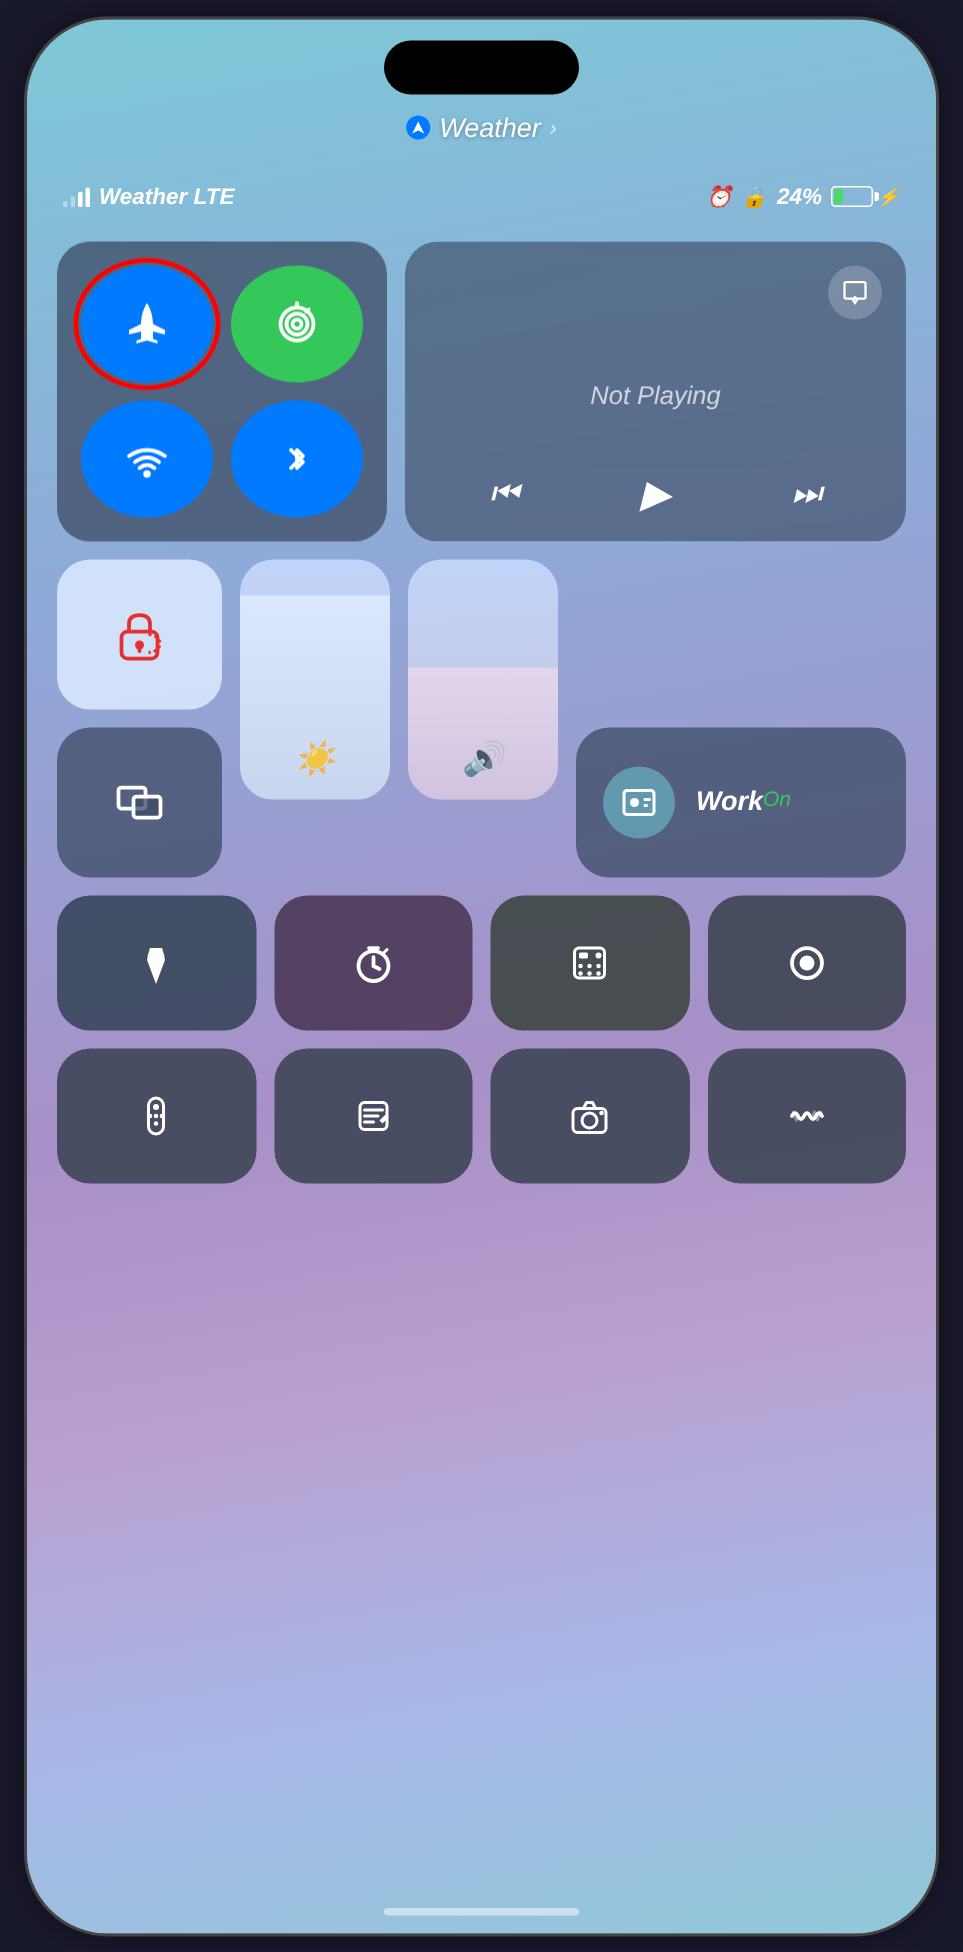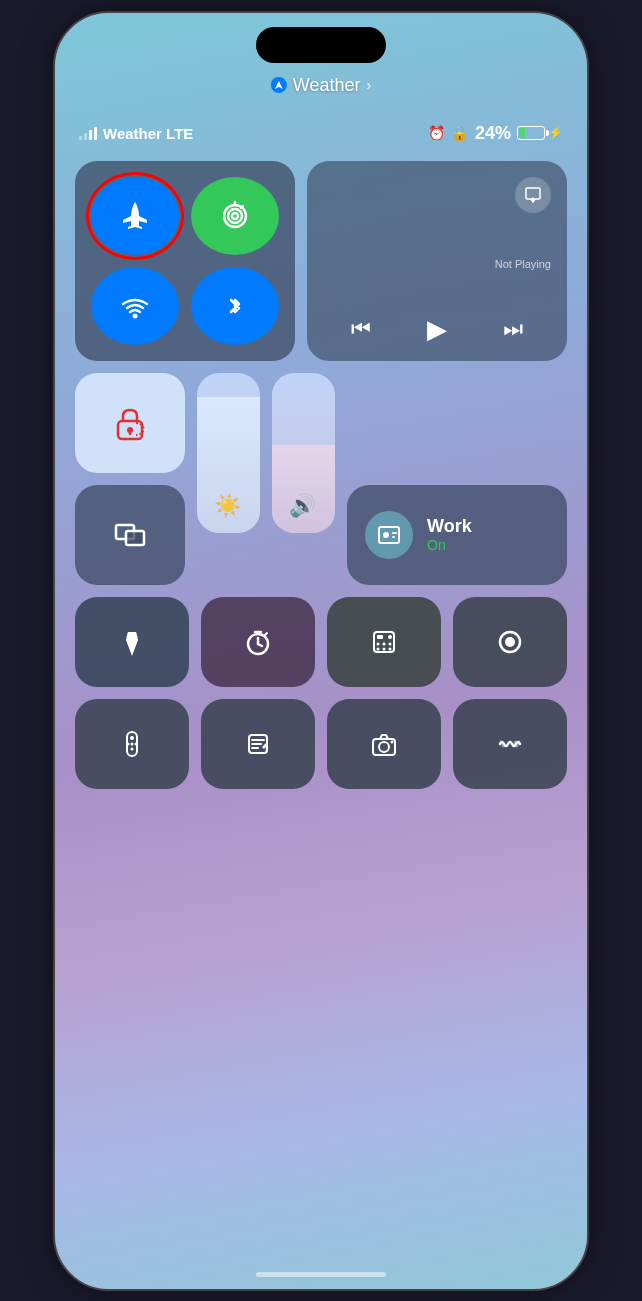--- a/index.html
+++ b/index.html
@@ -6,28 +6,29 @@
     body {
       width: 642px;
       height: 1301px;
       background: #1a1a2e;
       display: flex;
       justify-content: center;
       align-items: center;
       font-family: -apple-system, BlinkMacSystemFont, 'SF Pro Display', sans-serif;
     }
     .phone-frame {
-      width: 536px;
+      width: 610px;
       height: 1280px;
       background: linear-gradient(160deg, #8ec5d6 0%, #a8b4e8 40%, #b8a8d8 70%, #c8b8e8 100%);
       border-radius: 56px;
       position: relative;
       border: 2px solid #444;
       box-shadow: inset 0 0 0 2px #666, 0 0 30px rgba(0,0,0,0.5);
       overflow: hidden;
+      font-style: italic;
     }
     
     .phone-frame::before {
       content: '';
       position: absolute;
       left: -6px;
       top: 180px;
       width: 5px;
       height: 60px;
       background: #555;
@@ -267,22 +268,22 @@
       background: rgba(255,255,255,0.2);
       border-radius: 50%;
       display: flex;
       align-items: center;
       justify-content: center;
       color: white;
       font-size: 16px;
     }
     .not-playing {
       color: rgba(255,255,255,0.7);
-      font-size: 11px;
-      text-align: right;
+      font-size: 17px;
+      text-align: center;
       margin-top: 10px;
     }
     .media-controls {
       display: flex;
       align-items: center;
       justify-content: space-around;
       margin-top: 8px;
     }
     .media-btn {
       color: white;
@@ -368,21 +369,21 @@
       height: 48px;
       background: rgba(100, 160, 180, 0.9);
       border-radius: 50%;
       display: flex;
       align-items: center;
       justify-content: center;
       font-size: 24px;
     }
     .focus-text {
       display: flex;
-      flex-direction: column;
+      flex-direction: row;
     }
     .focus-title {
       color: white;
       font-size: 18px;
       font-weight: 600;
     }
     .focus-subtitle {
       color: #34C759;
       font-size: 14px;
     }
@@ -483,21 +484,21 @@
         <div class="signal-bar" style="height:4px; opacity:0.4;"></div>
         <div class="signal-bar" style="height:7px; opacity:0.4;"></div>
         <div class="signal-bar" style="height:10px;"></div>
         <div class="signal-bar" style="height:13px;"></div>
       </div>
       <span>Weather LTE</span>
     </div>
     <div class="status-right">
       <span style="font-size:14px;">⏰</span>
       <span style="font-size:14px;">🔒</span>
-      <span style="font-weight:600; font-size:18px;">24%</span>
+      <span style="font-weight:600; font-size:15px;">24%</span>
       <div class="battery-container">
         <div class="battery-icon">
           <div class="battery-fill"></div>
         </div>
         <span class="charging-icon">⚡</span>
       </div>
     </div>
   </div>
 
   <div class="control-center">

